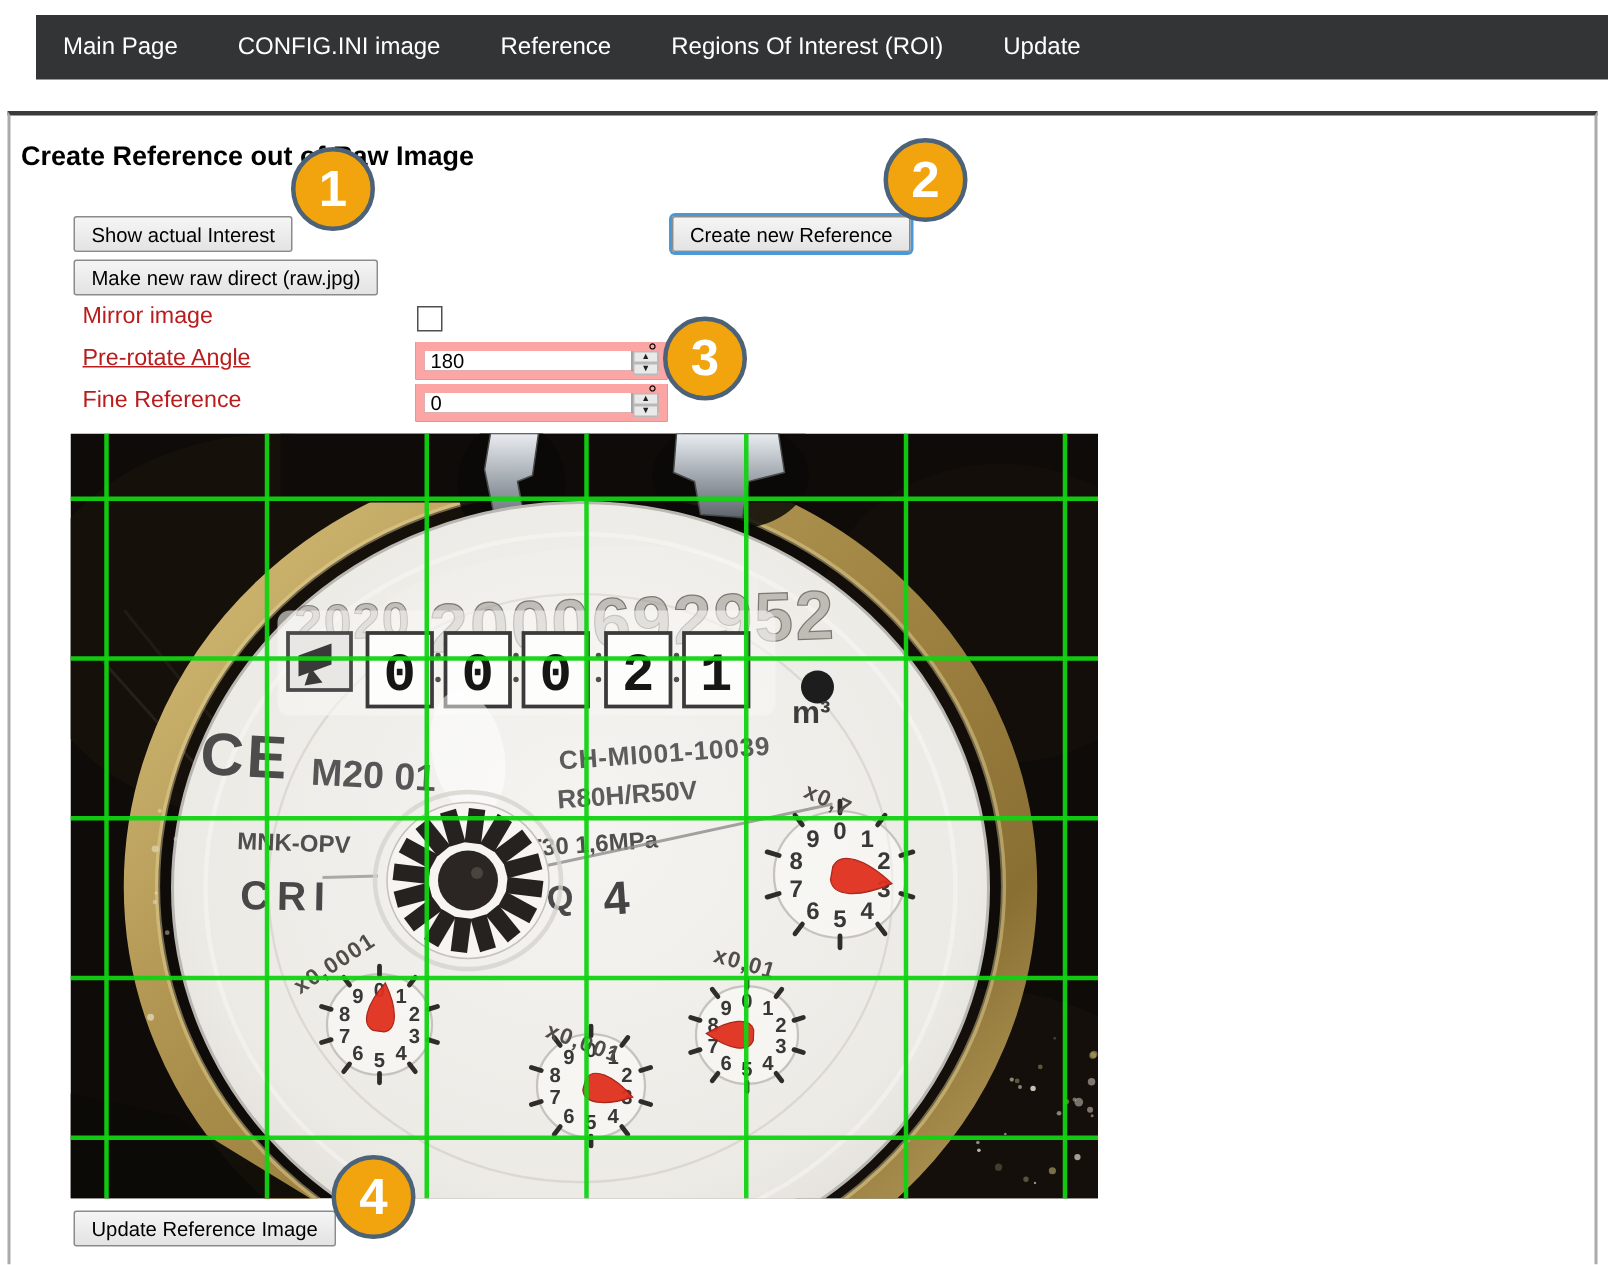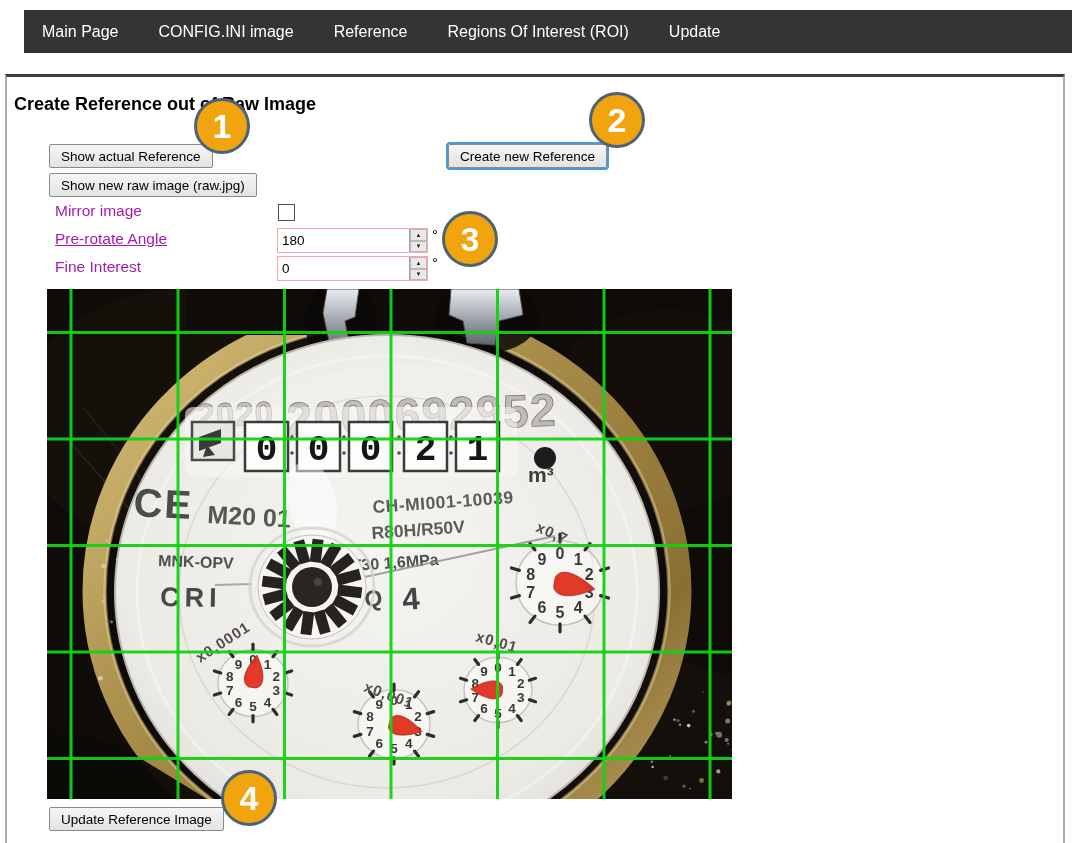--- a/index.html
+++ b/index.html
@@ -12,25 +12,25 @@
        border-left:2px solid #ababab;border-right:2px solid #ababab;border-top:3px solid #3b3b3b;
        box-sizing:border-box;}
   .page-title{position:absolute;left:14px;top:94px;font-size:18px;font-weight:bold;color:#000;margin:0;}
   .btn{position:absolute;height:24px;display:flex;align-items:center;justify-content:center;
        padding:0 11px;background:linear-gradient(#f5f5f5,#e3e3e3);border:1px solid #8b8b8b;
        border-radius:2px;font-size:13.5px;color:#000;cursor:pointer;white-space:nowrap;box-sizing:border-box;}
   #btn-show{left:49px;top:144px;}
   #btn-create{left:448px;top:144px;box-shadow:0 0 0 2px #4a98d5;}
   #btn-make{left:49px;top:173px;}
   #btn-update{left:49px;top:807px;}
-  .form-label{position:absolute;left:55px;font-size:15.5px;color:#a21caf;text-align:center;}
+  .form-label{position:absolute;left:55px;font-size:15.5px;color:#b91c1c;text-align:center;}
   #lbl-mirror{top:202px;} #lbl-prerotate{top:230px;text-decoration:underline;} #lbl-fine{top:258px;}
   .checkbox{position:absolute;left:278px;top:204px;width:17px;height:17px;appearance:none;
        -webkit-appearance:none;border:1.2px solid #4f4f4f;background:#fff;margin:0;cursor:pointer;}
-  .numwrap{position:absolute;left:277px;width:151px;height:25px;border:1px solid #fca5a5;
+  .numwrap{position:absolute;left:277px;width:168px;height:25px;border:6px solid #fca5a5;
        background:#7f1d1d;box-sizing:border-box;display:flex;}
   #num-prerotate{top:228px;} #num-fine{top:256px;}
   .numwrap input{flex:1;min-width:0;border:none;outline:none;font-size:13.5px;padding:2px 4px;
        font-family:"Liberation Sans",sans-serif;color:#000;}
   .spinner{width:17px;display:flex;flex-direction:column;border-left:1px solid #a5a5a5;}
   .spin{flex:1;display:flex;align-items:center;justify-content:center;font-size:6px;line-height:1;
        background:#e9e9e9;border:1px solid #b9b9b9;color:#222;cursor:pointer;box-sizing:border-box;}
   .degree{position:absolute;left:432px;font-size:15px;color:#000;}
   #deg-prerotate{top:226px;} #deg-fine{top:254px;}
   #meter-svg{position:absolute;left:47px;top:289px;}
@@ -48,39 +48,39 @@
   <a>CONFIG.INI image</a>
   <a>Reference</a>
   <a>Regions Of Interest (ROI)</a>
   <a>Update</a>
 </div>
 
 <div class="panel"></div>
 
 <h1 class="page-title">Create Reference out of Raw Image</h1>
 
-<button class="btn" id="btn-show">Show actual Reference</button>
+<button class="btn" id="btn-show">Show actual Interest</button>
 <button class="btn" id="btn-create">Create new Reference</button>
-<button class="btn" id="btn-make">Show new raw image (raw.jpg)</button>
+<button class="btn" id="btn-make">Make new raw direct (raw.jpg)</button>
 <button class="btn" id="btn-update">Update Reference Image</button>
 
 <span class="form-label" id="lbl-mirror">Mirror image</span>
 <input type="checkbox" class="checkbox" style="">
 
 <span class="form-label" id="lbl-prerotate">Pre-rotate Angle</span>
 <div class="numwrap" id="num-prerotate">
   <input type="text" value="180" style="">
   <div class="spinner">
     <span class="spin">▲</span>
     <span class="spin">▼</span>
   </div>
 </div>
 <span class="degree" id="deg-prerotate">°</span>
 
-<span class="form-label" id="lbl-fine">Fine Interest</span>
+<span class="form-label" id="lbl-fine">Fine Reference</span>
 <div class="numwrap" id="num-fine">
   <input type="text" value="0" style="">
   <div class="spinner">
     <span class="spin">▲</span>
     <span class="spin">▼</span>
   </div>
 </div>
 <span class="degree" id="deg-fine">°</span>
 
 <svg id="meter-svg" width="685" height="510" viewBox="0 0 685 510" xmlns="http://www.w3.org/2000/svg">

